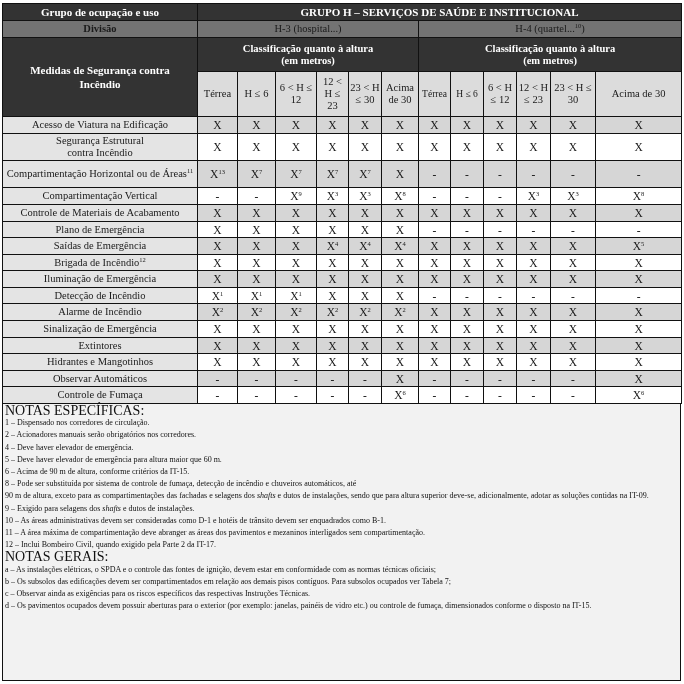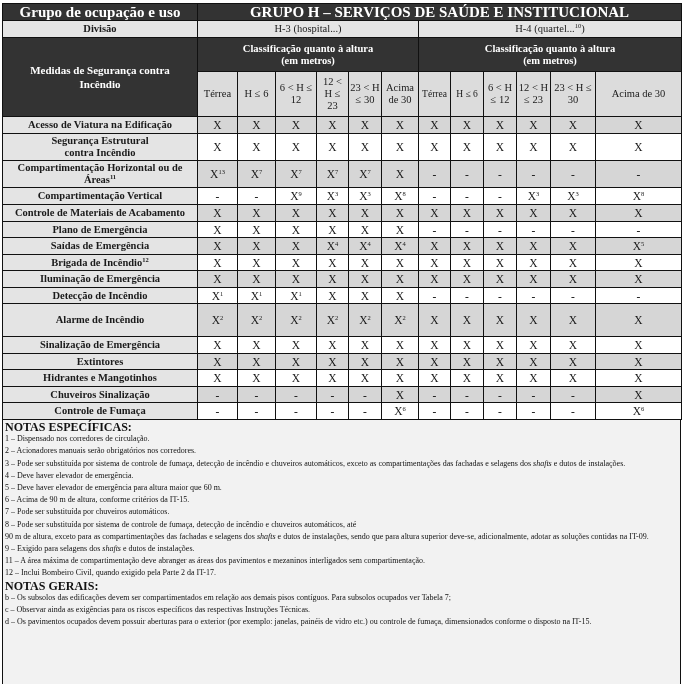--- a/index.html
+++ b/index.html
@@ -1,32 +1,32 @@
 <!DOCTYPE html>
 <html><head>
 <meta charset="utf-8">
 <style>
   html, body { margin: 0; padding: 0; background: #ffffff; }
   body { width: 684px; height: 684px; overflow: hidden; position: relative; font-family: "Liberation Serif", "DejaVu Serif", serif; color: #1a1a1a; }
   .wrap { position: absolute; left: 2px; top: 3px; width: 679px; }
   table.t { border-collapse: collapse; width: 679px; table-layout: fixed; font-size: 10.5px; }
   table.t td { border: 1px solid #111; text-align: center; vertical-align: middle; padding: 0 1px; line-height: 12px; }
   .dark { background: #333333; color: #ffffff; font-weight: bold; }
-  .h1 td.dark { font-size: 15px; }
-  .light { background: #e5e5e5; margin-left: 20px; }
+  .h1 td.dark { font-size: 11px; }
+  .light { background: #737373; margin-left: 20px; }
   .subh { background: #dcdcdc; font-size: 10.5px; }
   .row-g td { background: #d6d6d6; }
   .row-g td.lbl { background: #e4e4e4; }
   .row-w td { background: #ffffff; }
   .row-w td.lbl { background: #e4e4e4; }
-  td.lbl { font-size: 10.5px; font-weight: bold; }
+  td.lbl { font-size: 10.5px; }
   .cell { font-size: 11.5px; }
   sup { font-size: 6.5px; line-height: 0; vertical-align: 4px; }
   .notes { border: 1px solid #111; border-top: none; background: #f2f2f2; font-family: "Liberation Serif", serif; font-size: 8px; line-height: 12.2px; padding: 1px 2px 2px 2px; color: #111; height: 277px; box-sizing: border-box; }
-  .notes .nh { font-weight: bold; font-size: 12px; }
+  .notes .nh { font-weight: normal; font-size: 14px; }
   .notes p { margin: 0; }
   .notes em { font-style: italic; }
 </style>
 </head>
 <body>
 
 <div class="wrap">
   <table class="t">
     <colgroup>
       <col style="width:195px">
@@ -223,21 +223,21 @@
           <td class="cell"><span>X</span></td>
           <td class="cell"><span>X</span></td>
           <td class="cell"><span>X</span></td>
           <td class="cell"><span>-</span></td>
           <td class="cell"><span>-</span></td>
           <td class="cell"><span>-</span></td>
           <td class="cell"><span>-</span></td>
           <td class="cell"><span>-</span></td>
           <td class="cell"><span>-</span></td>
         </tr>
-        <tr class="row-g" style="height: 33px;">
+        <tr class="row-g" style="height: 17px;">
           <td class="lbl"><span>Alarme de Incêndio</span></td>
           <td class="cell"><span>X</span><sup>2</sup></td>
           <td class="cell"><span>X</span><sup>2</sup></td>
           <td class="cell"><span>X</span><sup>2</sup></td>
           <td class="cell"><span>X</span><sup>2</sup></td>
           <td class="cell"><span>X</span><sup>2</sup></td>
           <td class="cell"><span>X</span><sup>2</sup></td>
           <td class="cell"><span>X</span></td>
           <td class="cell"><span>X</span></td>
           <td class="cell"><span>X</span></td>
@@ -284,21 +284,21 @@
           <td class="cell"><span>X</span></td>
           <td class="cell"><span>X</span></td>
           <td class="cell"><span>X</span></td>
           <td class="cell"><span>X</span></td>
           <td class="cell"><span>X</span></td>
           <td class="cell"><span>X</span></td>
           <td class="cell"><span>X</span></td>
           <td class="cell"><span>X</span></td>
         </tr>
         <tr class="row-g" style="height: 16px;">
-          <td class="lbl"><span>Chuveiros Sinalização</span></td>
+          <td class="lbl"><span>Observar Automáticos</span></td>
           <td class="cell"><span>-</span></td>
           <td class="cell"><span>-</span></td>
           <td class="cell"><span>-</span></td>
           <td class="cell"><span>-</span></td>
           <td class="cell"><span>-</span></td>
           <td class="cell"><span>X</span></td>
           <td class="cell"><span>-</span></td>
           <td class="cell"><span>-</span></td>
           <td class="cell"><span>-</span></td>
           <td class="cell"><span>-</span></td>
@@ -321,31 +321,31 @@
           <td class="cell"><span>X</span><sup>6</sup></td>
         </tr>
       </tbody>
   </table>
 
   <div class="notes">
     <p class="nh">NOTAS ESPECÍFICAS:</p>
     <div id="specific-notes">
         <p>1 – Dispensado nos corredores de circulação.</p>
         <p>2 – Acionadores manuais serão obrigatórios nos corredores.</p>
-        <p>3 – Pode ser substituída por sistema de controle de fumaça, detecção de incêndio e chuveiros automáticos, exceto as compartimentações das fachadas e selagens dos <em>shafts</em> e dutos de instalações.</p>
         <p>4 – Deve haver elevador de emergência.</p>
         <p>5 – Deve haver elevador de emergência para altura maior que 60 m.</p>
         <p>6 – Acima de 90 m de altura, conforme critérios da IT-15.</p>
-        <p>7 – Pode ser substituída por chuveiros automáticos.</p>
         <p>8 – Pode ser substituída por sistema de controle de fumaça, detecção de incêndio e chuveiros automáticos, até</p>
         <p>90 m de altura, exceto para as compartimentações das fachadas e selagens dos <em>shafts</em> e dutos de instalações, sendo que para altura superior deve-se, adicionalmente, adotar as soluções contidas na IT-09.</p>
         <p>9 – Exigido para selagens dos <em>shafts</em> e dutos de instalações.</p>
+        <p>10 – As áreas administrativas devem ser consideradas como D-1 e hotéis de trânsito devem ser enquadrados como B-1.</p>
         <p>11 – A área máxima de compartimentação deve abranger as áreas dos pavimentos e mezaninos interligados sem compartimentação.</p>
         <p>12 – Inclui Bombeiro Civil, quando exigido pela Parte 2 da IT-17.</p>
       </div>
     <p class="nh">NOTAS GERAIS:</p>
     <div id="general-notes">
+        <p>a – As instalações elétricas, o SPDA e o controle das fontes de ignição, devem estar em conformidade com as normas técnicas oficiais;</p>
         <p>b – Os subsolos das edificações devem ser compartimentados em relação aos demais pisos contíguos. Para subsolos ocupados ver Tabela 7;</p>
         <p>c – Observar ainda as exigências para os riscos específicos das respectivas Instruções Técnicas.</p>
         <p>d – Os pavimentos ocupados devem possuir aberturas para o exterior (por exemplo: janelas, painéis de vidro etc.) ou controle de fumaça, dimensionados conforme o disposto na IT-15.</p>
       </div>
   </div>
 </div>
 
 </body></html>

